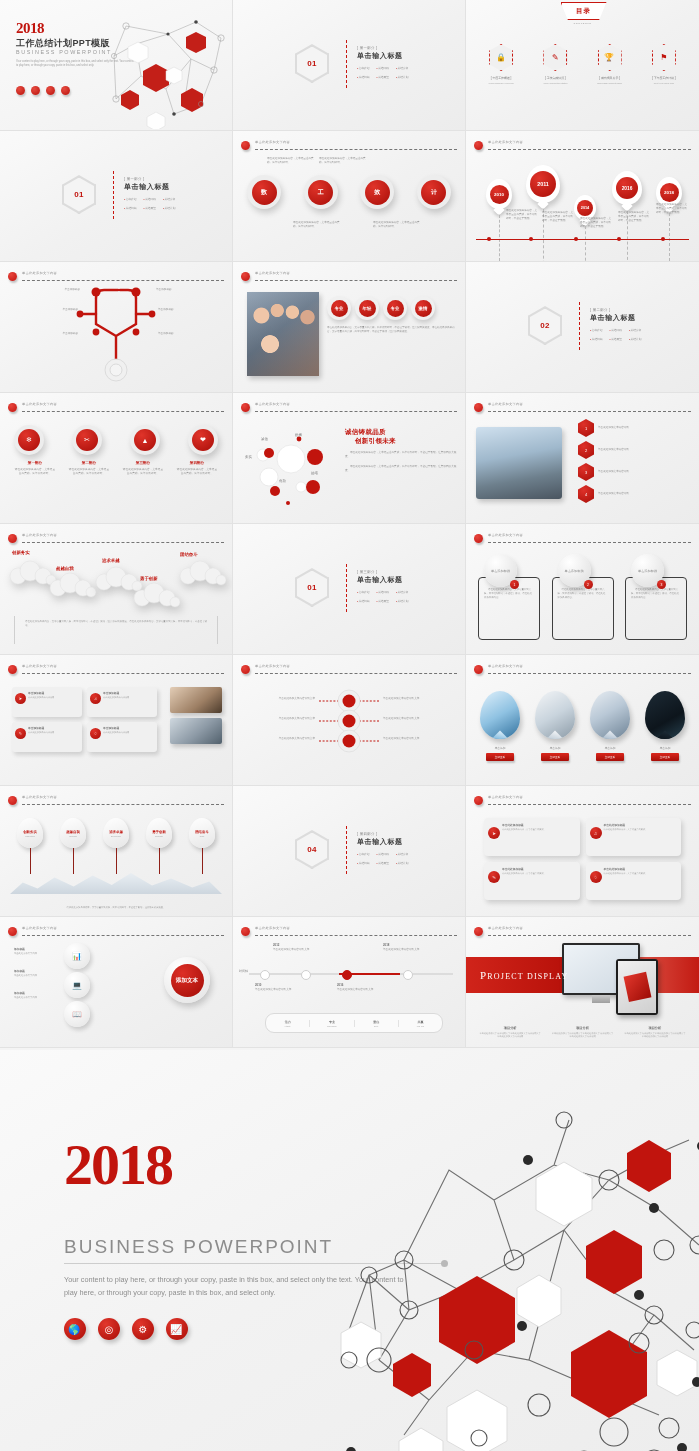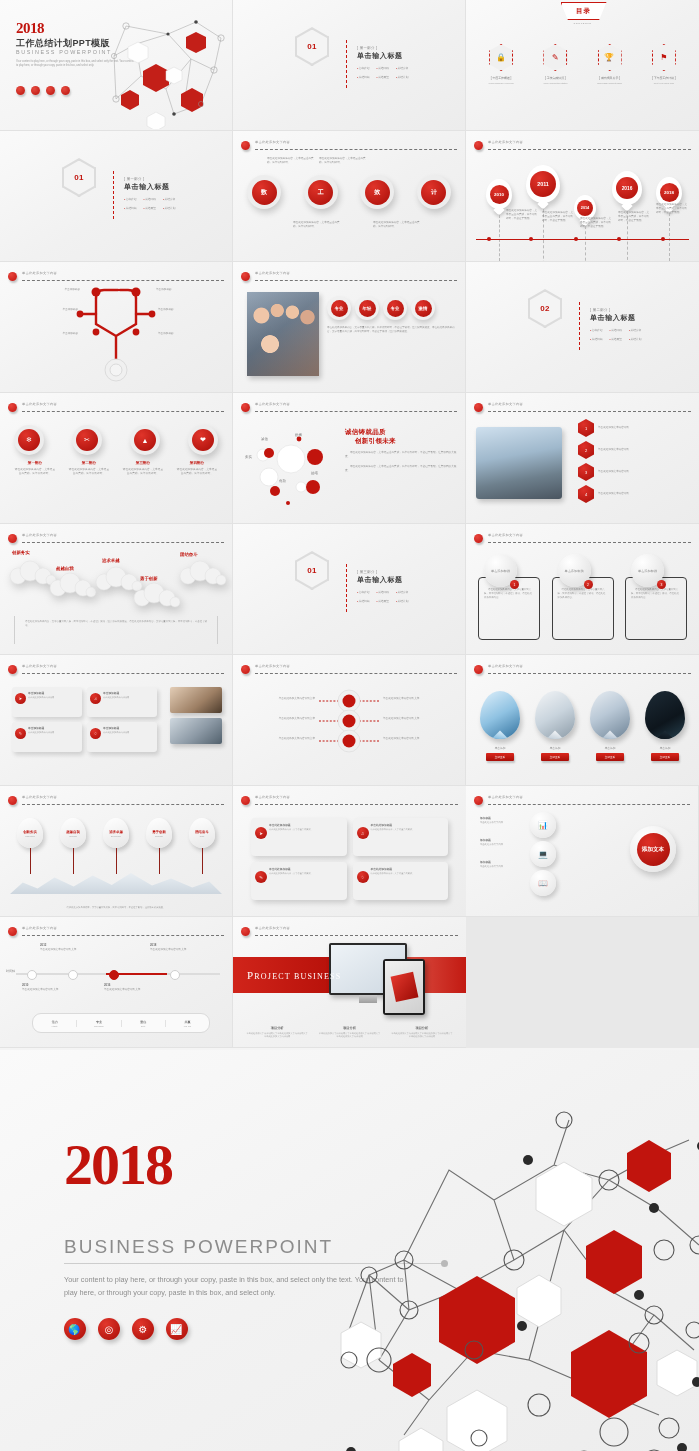--- a/index.html
+++ b/index.html
@@ -56,21 +56,21 @@
   .s-cover .t3{position:absolute;left:16px;top:60px;width:120px;font-size:2.6px;color:#9d9d9d;line-height:1.6;}
   .s-cover .ics{position:absolute;left:16px;top:86px;display:flex;gap:6px;}
   .s-cover .ics i{width:9px;height:9px;border-radius:50%;
     background:radial-gradient(circle at 35% 30%,#e64b40,#b8110b);display:block;
     box-shadow:1px 2px 2px rgba(0,0,0,.2);}
 
   .netwrap{position:absolute;right:-4px;top:4px;width:140px;height:125px;opacity:.95;}
 
   
   .s-div .num{
-    position:absolute;left:62px;top:27px;
+    position:absolute;left:62px;top:44px;
   }
   .s-div .hexout{
     width:34px;height:39px;
     clip-path:polygon(50% 0%,100% 25%,100% 75%,50% 100%,0% 75%,0% 25%);
     background:#dcdcdc;display:flex;align-items:center;justify-content:center;
     box-shadow:2px 4px 5px rgba(0,0,0,.16);
   }
   .s-div .hexin{
     width:30px;height:34px;
     clip-path:polygon(50% 0%,100% 25%,100% 75%,50% 100%,0% 75%,0% 25%);
@@ -954,20 +954,42 @@
           <div class="head">
               <div class="h1">团结奋斗</div>
           <div class="h2 blur">Unity</div>
             </div>
           <div class="stick"></div>
         </div>
       </div>
       <div class="mcap blur">请在此处添加具体内容，文字尽量言简意赅，简单说明即可，不必过于繁琐，注意版面的美观度。</div>
     </div>
 
+    <div class="slide s-div">
+      <div class="num">
+        <div class="hexout">
+            <div class="hexin">04</div>
+          </div>
+      </div>
+      <div class="vline"></div>
+      <div class="dtxt">
+        <div class="k">[ 第四部分 ]</div>
+        <div class="b">单击输入标题</div>
+        <div class="bul">
+          <span>心得介绍</span>
+          <span>总结回顾</span>
+          <span>总结分析</span>
+        </div>
+        <div class="bul">
+          <span>总结归纳</span>
+          <span>总结展望</span>
+          <span>总结计划</span>
+        </div>
+      </div>
+    </div>
 
     <div class="slide lastcol">
       <div class="shead">
         <span class="dot"></span>
         <span class="htxt blur">单击此处添加文字内容</span>
         <span class="dash"></span>
       </div>
       <div class="cards4">
         <div class="c4">
           <div class="ic">➤</div>
@@ -1080,21 +1102,21 @@
       </div>
       <div class="pd-band"></div>
       <div class="monitor">
         <div class="scr"></div>
           <div class="stand"></div>
       </div>
       <div class="tablet">
           <div class="scr"></div>
         </div>
       <div class="pd-title">
-        <span class="cap">P</span><span>ROJECT BUSINESS</span>
+        <span class="cap">P</span><span>ROJECT DISPLAY</span>
       </div>
       <div class="pd-cols">
         <div class="pd-col">
           <div class="k blur">项目分析</div>
           <div class="v blur">单击此处添加文字内容说明文字单击此处添加文字内容说明文字单击此处添加文字内容说明</div>
         </div>
         <div class="pd-col">
           <div class="k blur">项目分析</div>
           <div class="v blur">单击此处添加文字内容说明文字单击此处添加文字内容说明文字单击此处添加文字内容说明</div>
         </div>

